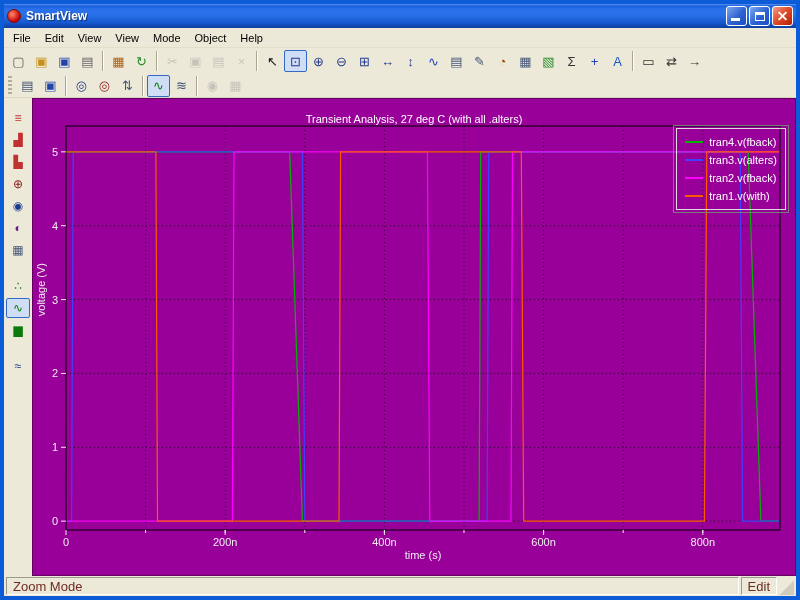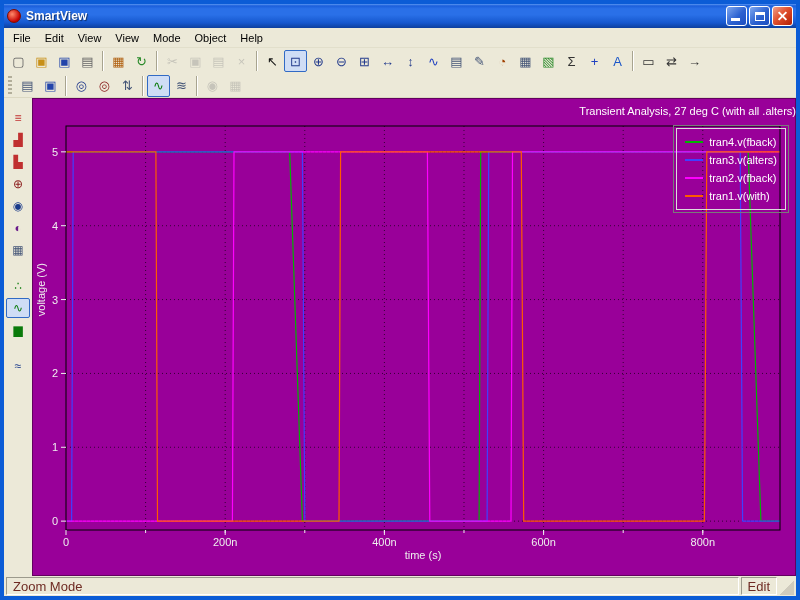--- a/index.html
+++ b/index.html
@@ -63,21 +63,21 @@
     align-items: center; padding-top: 10px; gap: 2px; flex: 0 0 auto;
   }
   .side-toolbar .tbtn { width: 24px; height: 20px; }
   .side-toolbar .tbtn .g { font-size: 12px; }
 
   
   .chart {
     position: relative; width: 764px; height: 478px; background: #990099;
     box-shadow: inset 0 0 0 1px #63005f;
   }
-  .chart-title { position: absolute; top: 7px; left: 0; right: 0; text-align: right; color: #ffffff; font-size: 11px; }
+  .chart-title { position: absolute; top: 15px; left: 0; right: 0; text-align: center; color: #ffffff; font-size: 11px; }
   .ylabel {
     position: absolute; left: 3px; top: 165px; color: #eeeeee; font-size: 11px;
     writing-mode: vertical-rl; transform: rotate(180deg);
   }
   .xlabel { position: absolute; left: 34px; width: 714px; top: 451px; text-align: center; color: #eeeeee; font-size: 11px; }
   #chart-svg { display: block; }
   #chart-svg text { font-family: "Liberation Sans", sans-serif; }
 
   .legend {
     position: absolute; top: 30px; right: 10px; padding: 4px 8px;

